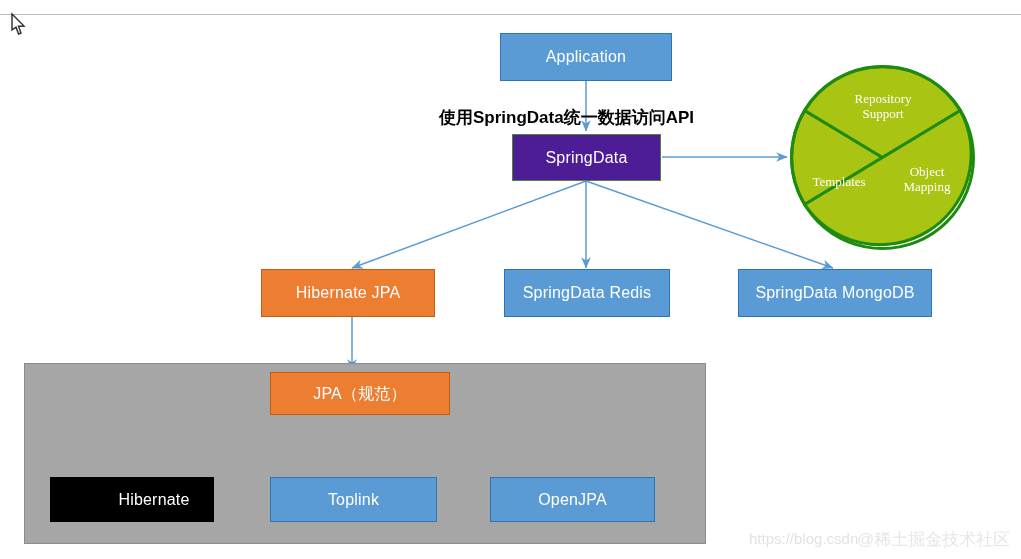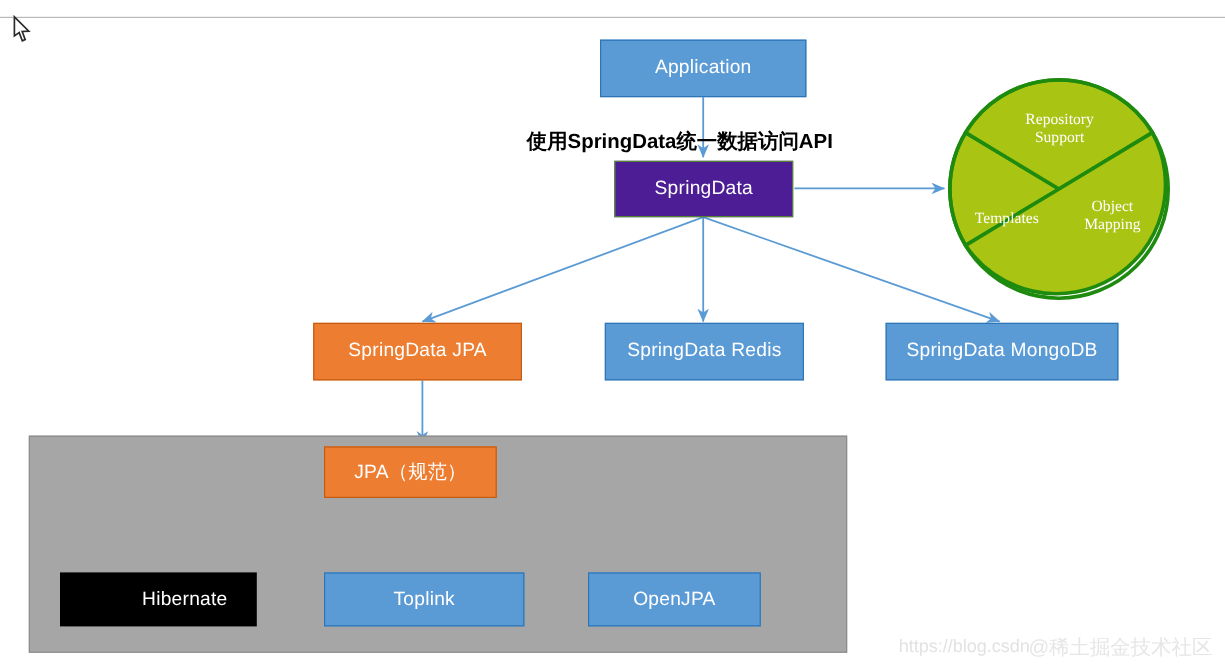--- a/index.html
+++ b/index.html
@@ -178,30 +178,30 @@
     <div class="pie-label" style="left:93px; top:100px; width:88px;">Object
 Mapping</div>
   </div>
 
   <div class="node blue" style="left:500px; top:33px; width:172px; height:48px;">Application</div>
 
   <div class="caption" style="left:439px; top:106px;">使用SpringData统一数据访问API</div>
 
   <div class="node green" style="left:512px; top:134px; width:149px; height:47px;">SpringData</div>
 
-  <div class="node orange" style="left:261px; top:269px; width:174px; height:48px;">SpringData JPA</div>
+  <div class="node orange" style="left:261px; top:269px; width:174px; height:48px;">Hibernate JPA</div>
 
   <div class="node blue" style="left:738px; top:269px; width:194px; height:48px;">SpringData MongoDB</div>
 
   <div class="node blue" style="left:504px; top:269px; width:166px; height:48px;">SpringData Redis</div>
 
-  <div class="node orange" style="left:270px; top:372px; width:144px; height:43px;">JPA（规范）</div>
+  <div class="node orange" style="left:270px; top:372px; width:180px; height:43px;">JPA（规范）</div>
 
   <div class="node black" style="left:50px; top:477px; width:164px; height:45px;padding-left:44px;">Hibernate</div>
 
   <div class="node blue" style="left:270px; top:477px; width:167px; height:45px;">Toplink</div>
 
-  <div class="node blue" style="left:490px; top:477px; width:144px; height:45px;">OpenJPA</div>
+  <div class="node blue" style="left:490px; top:477px; width:165px; height:45px;">OpenJPA</div>
 
   <div class="wm wm-url">https://blog.csdn</div>
   <div class="wm wm-brand">@稀土掘金技术社区</div>
 
 </div>
 
 </body></html>

